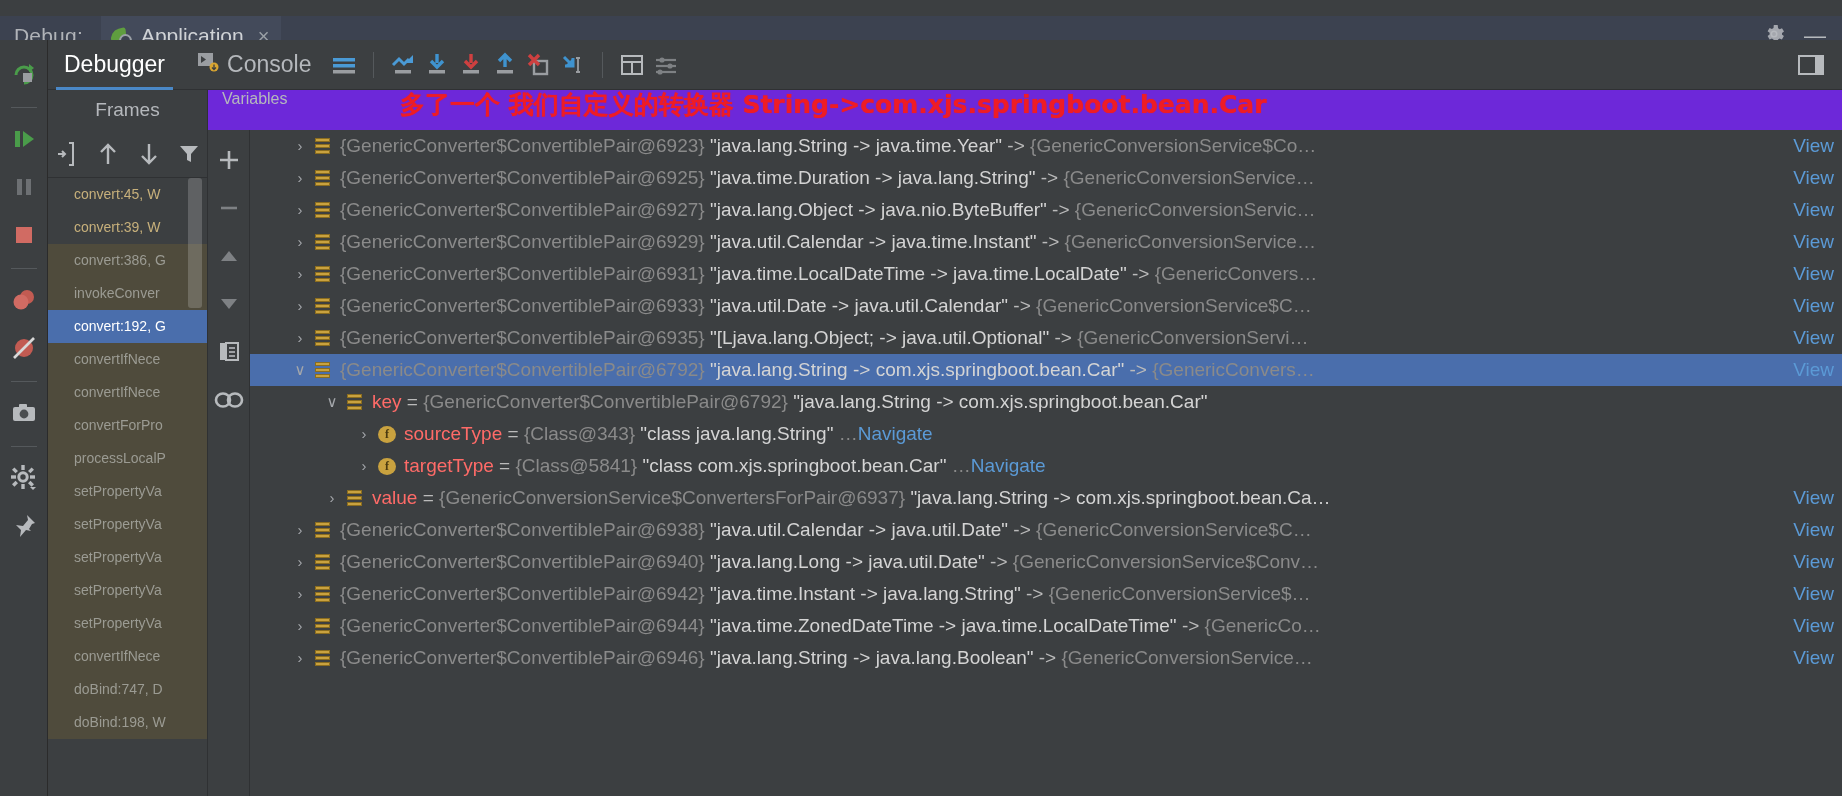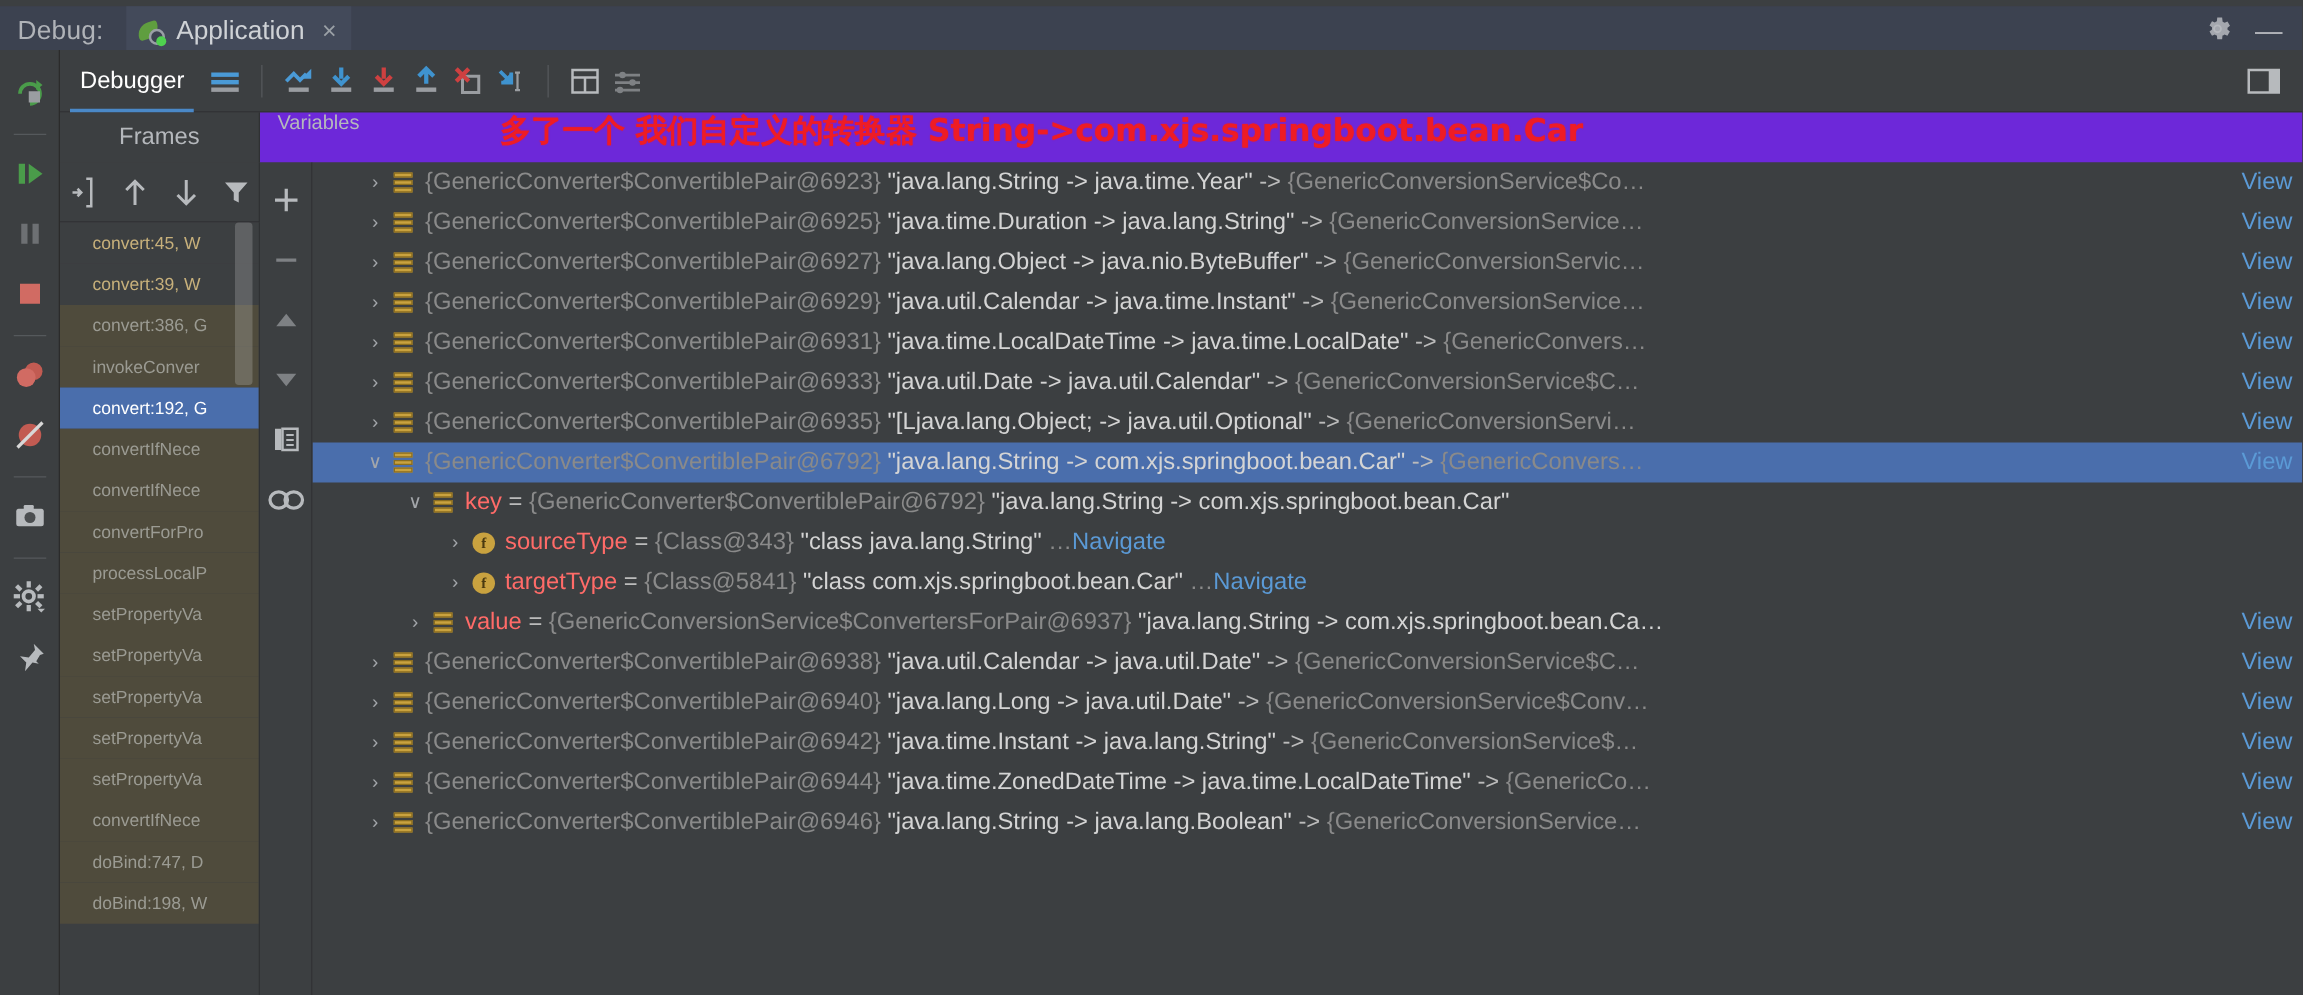--- a/index.html
+++ b/index.html
@@ -6,21 +6,21 @@
   html, body {
     width: 1842px; height: 796px;
     background: #3c3f41;
     font-family: "Liberation Sans", sans-serif;
     overflow: hidden;
   }
   body { position: relative; }
 
   
   #titlebar {
-    position: absolute; left: 0; top: 5px; width: 1842px; height: 40px;
+    position: absolute; left: 0; top: 16px; width: 1842px; height: 40px;
     background: #3c4250;
     display: flex; align-items: center;
   }
   #title-debug-label {
     color: #b0b3b8; font-size: 21px; margin-left: 14px; letter-spacing: .2px;
   }
   #app-tab {
     position: relative; height: 40px; margin-left: 18px;
     display: flex; align-items: center; padding: 0 12px 0 8px;
     background: #434a5a;
@@ -55,21 +55,21 @@
   }
   .rail-btn { width: 40px; height: 40px; display: flex; align-items: center; justify-content: center; margin-bottom: 8px; }
   .rail-sep { width: 26px; height: 1px; background: #55595c; margin: 5px 0 11px 0; }
 
   
   #tabstrip {
     position: absolute; left: 48px; top: 40px; width: 1794px; height: 50px;
     background: #3c3f41; display: flex; align-items: center;
     border-bottom: 1px solid #2f3133;
   }
-  .dtab { position: relative; height: 50px; display: flex; align-items: center; gap: 8px; padding: 0 16px; color: #b5b8bc; font-size: 19px; }
+  .dtab { position: relative; height: 50px; display: flex; align-items: center; gap: 8px; padding: 0 16px; color: #b5b8bc; font-size: 23px; }
   .dtab.active { color: #ffffff; }
   .dtab.active::after { content: ""; position: absolute; left: 8px; right: 8px; bottom: 0; height: 3px; background: #4a88c7; }
   .tool-sep { width: 1px; height: 26px; background: #55595c; margin: 0 12px; }
   .ticon { width: 34px; height: 34px; display: flex; align-items: center; justify-content: center; }
   #tabstrip-right { margin-left: auto; padding-right: 14px; display: flex; align-items: center; }
 
   
   #frames-header {
     position: absolute; left: 48px; top: 90px; width: 160px; height: 40px;
     background: #3c3f41; border-right: 1px solid #2f3133;
@@ -260,20 +260,31 @@
   <div class="rail-btn">
     <svg width="26" height="26" viewBox="0 0 26 26">
       <path d="M16 2l8 8-3 1-3 5 2 2-5-1-6 7 1-7-5-5 7 1 5-6-1-5z" fill="#b7babd"></path>
     </svg>
   </div>
 </div>
 
 <div id="tabstrip">
   <div class="dtab active">
     <span>Debugger</span>
+  </div>
+  <div class="dtab">
+    <span>
+      <svg width="22" height="20" viewBox="0 0 22 20">
+        <rect x="1" y="1" width="15" height="13" fill="#9a9da1"></rect>
+        <path d="M4 4l5 3.5L4 11z" fill="#3c3f41"></path>
+        <circle cx="17" cy="15" r="4.5" fill="#d9a531"></circle>
+        <path d="M17 12.5v5M15 15.5l2 2 2-2" stroke="#3c3f41" stroke-width="1.3" fill="none"></path>
+      </svg>
+    </span>
+    <span>Console</span>
   </div>
 
   <div class="ticon">
     <svg width="26" height="22" viewBox="0 0 26 22">
       <rect x="2" y="4" width="22" height="3.5" fill="#4a9ad6"></rect>
       <rect x="2" y="10" width="22" height="3.5" fill="#4a9ad6"></rect>
       <rect x="2" y="16" width="22" height="3.5" fill="#9a9da1"></rect>
     </svg>
   </div>
   <div class="tool-sep"></div>

